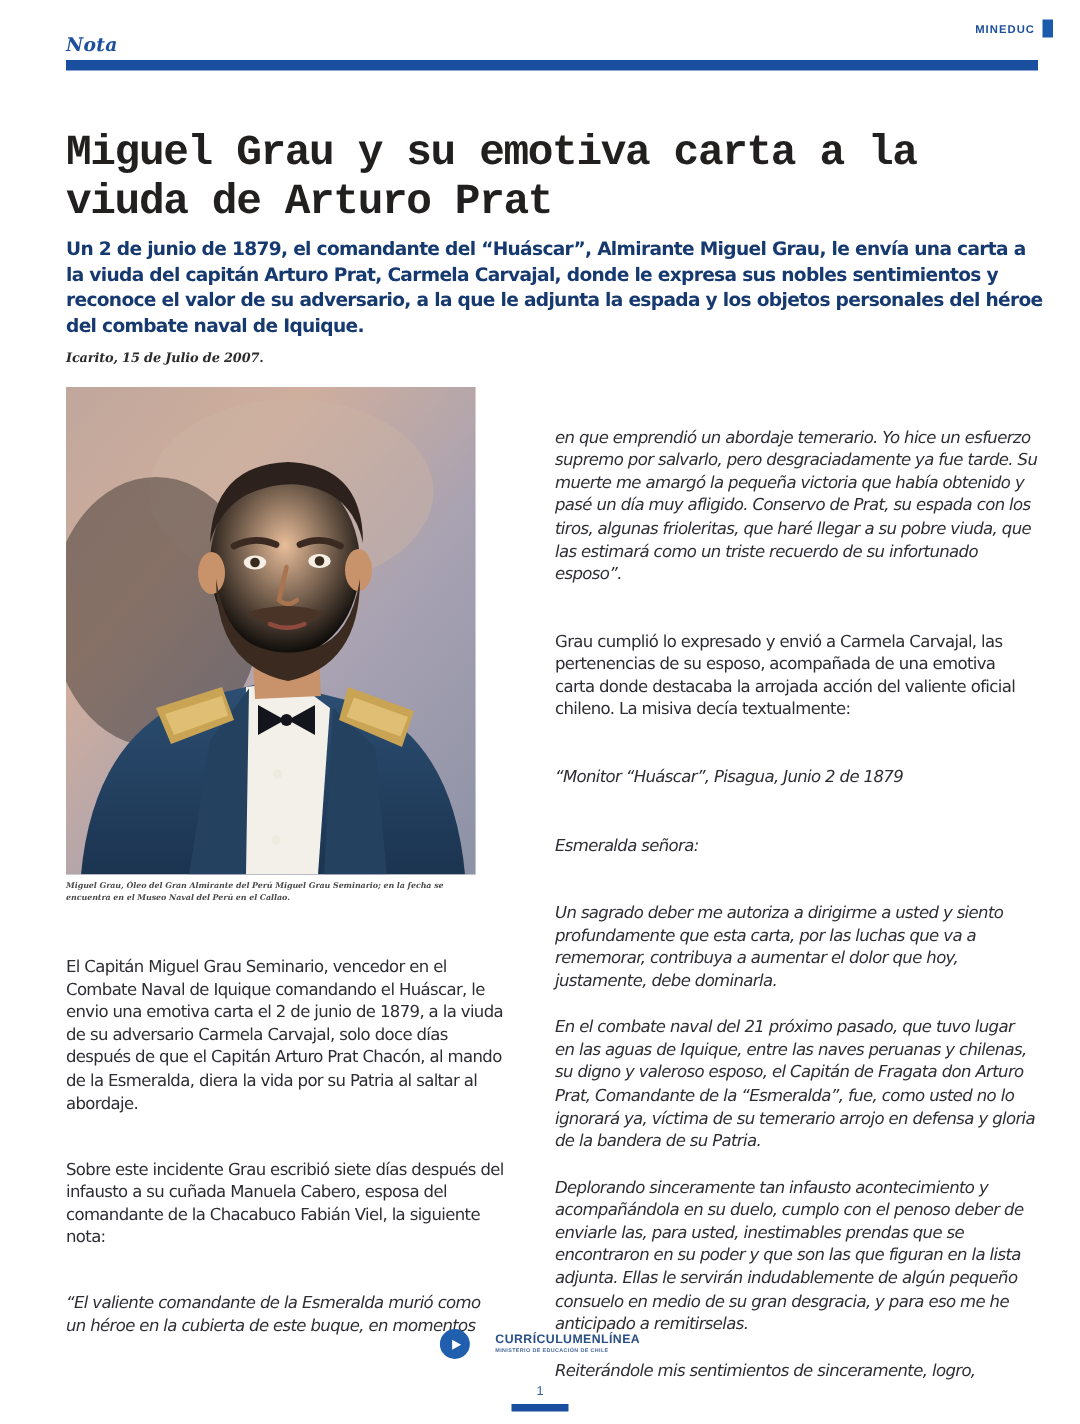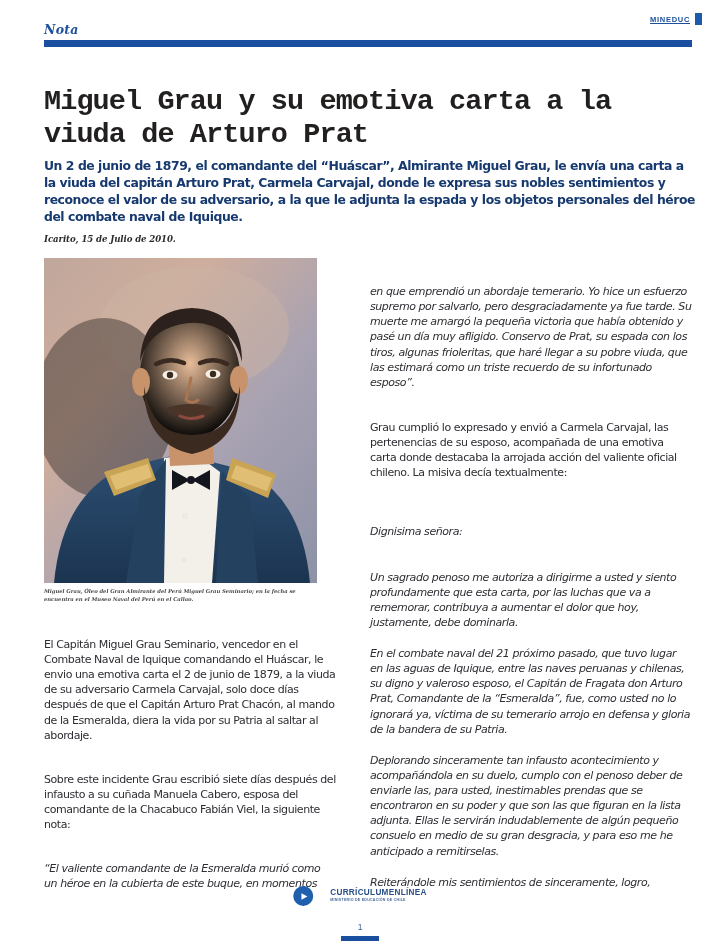--- a/index.html
+++ b/index.html
@@ -43,21 +43,20 @@
     text-align: right;
   }
   .header-brand {
     position: absolute;
     right: 30px;
     top: 15px;
     font-size: 7.5px;
     font-weight: bold;
     letter-spacing: 0.7px;
     color: #1c4f9c;
-    text-decoration: underline;
   }
   .header-brand-mark {
     position: absolute;
     right: 18px;
     top: 13px;
     width: 7px;
     height: 12px;
     background: #1c5bab;
   }
   .header-rule {
@@ -240,21 +239,21 @@
     <div class="header-section-label">Nota</div>
     <div class="header-brand">MINEDUC</div>
     <div class="header-brand-mark"></div>
     <div class="header-rule"></div>
   </div>
 
   <h1 class="title">Miguel Grau y su emotiva carta a la viuda de Arturo Prat</h1>
 
   <div class="lead">Un 2 de junio de 1879, el comandante del “Huáscar”, Almirante Miguel Grau, le envía una carta a la viuda del capitán Arturo Prat, Carmela Carvajal, donde le expresa sus nobles sentimientos y reconoce el valor de su adversario, a la que le adjunta la espada y los objetos personales del héroe del combate naval de Iquique.</div>
 
-  <div class="byline">Icarito, 15 de Julio de 2010.</div>
+  <div class="byline">Icarito, 15 de Julio de 2007.</div>
 
   <div class="col-left">
 
     <figure class="figure" style="margin:0;">
       <div class="figure-image">
         <svg class="portrait-svg" viewBox="0 0 273 325" preserveAspectRatio="none">
           <defs>
             <linearGradient id="bgGrad" x1="0" y1="0" x2="1" y2="1">
               <stop offset="0%" stop-color="#c0a79c"></stop>
               <stop offset="30%" stop-color="#cfae9d"></stop>
@@ -328,24 +327,25 @@
     <p class="body-block">Sobre este incidente Grau escribió siete días después del infausto a su cuñada Manuela Cabero, esposa del comandante de la Chacabuco Fabián Viel, la siguiente nota:</p>
     <div class="para-gap"></div>
     <p class="body-block quote">“El valiente comandante de la Esmeralda murió como un héroe en la cubierta de este buque, en momentos</p>
   </div>
 
   <div class="col-right">
     <p class="body-block quote">en que emprendió un abordaje temerario. Yo hice un esfuerzo supremo por salvarlo, pero desgraciadamente ya fue tarde. Su muerte me amargó la pequeña victoria que había obtenido y pasé un día muy afligido. Conservo de Prat, su espada con los tiros, algunas frioleritas, que haré llegar a su pobre viuda, que las estimará como un triste recuerdo de su infortunado esposo”.</p>
     <div class="para-gap"></div>
     <p class="body-block">Grau cumplió lo expresado y envió a Carmela Carvajal, las pertenencias de su esposo, acompañada de una emotiva carta donde destacaba la arrojada acción del valiente oficial chileno. La misiva decía textualmente:</p>
     <div class="para-gap"></div>
-    <div class="para-gap"></div>
-    <p class="body-block quote">Dignisima señora:</p>
-    <div class="para-gap"></div>
-    <p class="body-block quote">Un sagrado penoso me autoriza a dirigirme a usted y siento profundamente que esta carta, por las luchas que va a rememorar, contribuya a aumentar el dolor que hoy, justamente, debe dominarla.</p>
+    <p class="body-block quote">“Monitor “Huáscar”, Pisagua, Junio 2 de 1879</p>
+    <div class="para-gap"></div>
+    <p class="body-block quote">Esmeralda señora:</p>
+    <div class="para-gap"></div>
+    <p class="body-block quote">Un sagrado deber me autoriza a dirigirme a usted y siento profundamente que esta carta, por las luchas que va a rememorar, contribuya a aumentar el dolor que hoy, justamente, debe dominarla.</p>
     <p class="body-block quote">En el combate naval del 21 próximo pasado, que tuvo lugar en las aguas de Iquique, entre las naves peruanas y chilenas, su digno y valeroso esposo, el Capitán de Fragata don Arturo Prat, Comandante de la “Esmeralda”, fue, como usted no lo ignorará ya, víctima de su temerario arrojo en defensa y gloria de la bandera de su Patria.</p>
     <p class="body-block quote">Deplorando sinceramente tan infausto acontecimiento y acompañándola en su duelo, cumplo con el penoso deber de enviarle las, para usted, inestimables prendas que se encontraron en su poder y que son las que figuran en la lista adjunta. Ellas le servirán indudablemente de algún pequeño consuelo en medio de su gran desgracia, y para eso me he anticipado a remitirselas.</p>
     <p class="body-block quote">Reiterándole mis sentimientos de sinceramente, logro,</p>
   </div>
 
   <div class="footer">
     <div class="footer-logo">
       <div class="footer-logo-badge">
         <svg width="11" height="11" viewBox="0 0 11 11">
           <polygon points="3.2,2.2 9.2,5.5 3.2,8.8" fill="#ffffff"></polygon>

